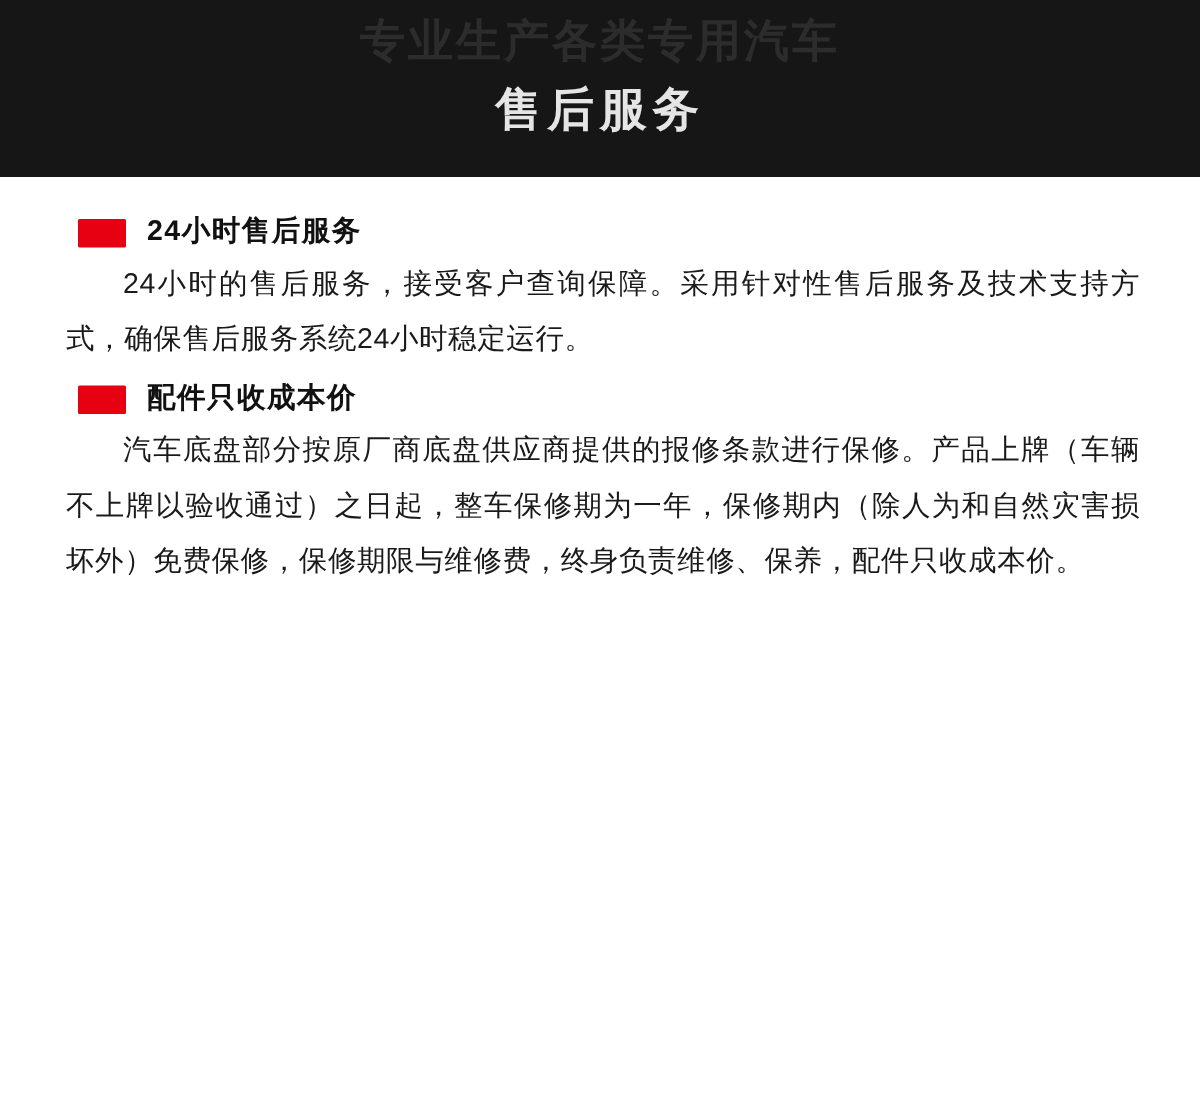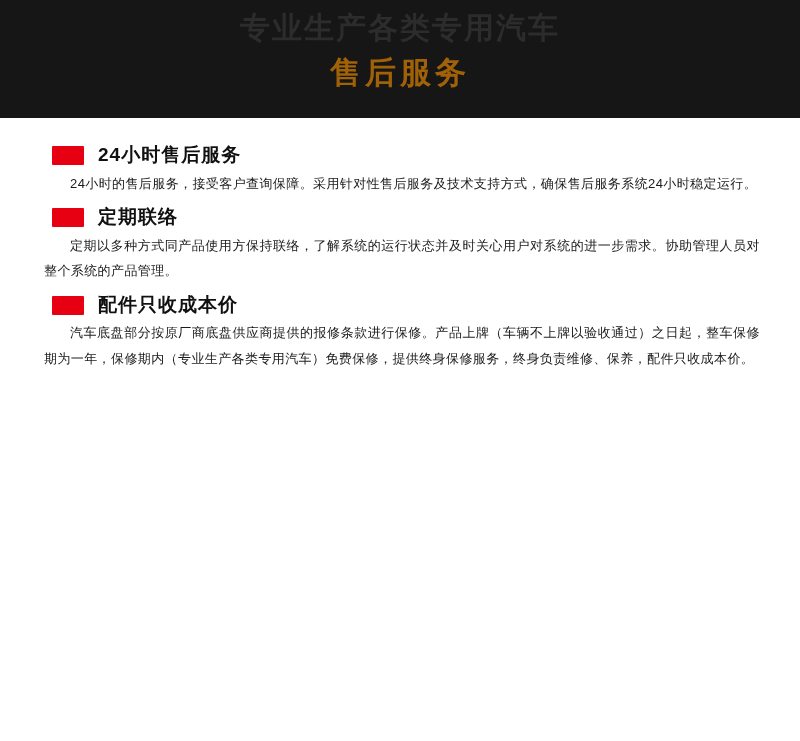--- a/index.html
+++ b/index.html
@@ -45,21 +45,21 @@
   }
   .banner-title {
     position: absolute;
     top: 52px;
     left: 0;
     width: 800px;
     text-align: center;
     font-size: 31px;
     font-weight: bold;
     letter-spacing: 4px;
-    color: #a16207;
+    color: #e5e5e5;
   }
   
   .content {
     padding: 26px 40px 0 40px;
     box-sizing: border-box;
   }
   .section {
     margin-bottom: 2px;
   }
   .sec-head {
@@ -76,21 +76,21 @@
     border-radius: 1px;
   }
   .sec-title {
     font-size: 19px;
     font-weight: bold;
     color: #111111;
     letter-spacing: 1px;
     line-height: 1.2;
   }
   .para {
-    font-size: 13px;
+    font-size: 19px;
     line-height: 1.95;
     color: #1a1a1a;
     text-align: justify;
     text-indent: 2em;
     margin: 0 0 1px 4px;
     letter-spacing: 0.4px;
   }
   .para + .para {
     margin-top: 2px;
   }
@@ -113,39 +113,30 @@
     <div class="section">
       <div class="sec-head">
         <span class="bullet"></span>
         <span class="sec-title">24小时售后服务</span>
       </div>
       <div class="sec-body">
         <p class="para">24小时的售后服务，接受客户查询保障。采用针对性售后服务及技术支持方式，确保售后服务系统24小时稳定运行。</p>
       </div>
     </div>
 
-    <div class="section">
-      <div class="sec-head">
-        <span class="bullet"></span>
-        <span class="sec-title">定期联络</span>
-      </div>
-      <div class="sec-body">
-        <p class="para">定期以多种方式同产品使用方保持联络，了解系统的运行状态并及时关心用户对系统的进一步需求。协助管理人员对整个系统的产品管理。</p>
-      </div>
-    </div>
 
     <div class="section">
       <div class="sec-body">
       </div>
     </div>
 
     <div class="section">
       <div class="sec-head">
         <span class="bullet"></span>
         <span class="sec-title">配件只收成本价</span>
       </div>
       <div class="sec-body">
-        <p class="para">汽车底盘部分按原厂商底盘供应商提供的报修条款进行保修。产品上牌（车辆不上牌以验收通过）之日起，整车保修期为一年，保修期内（专业生产各类专用汽车）免费保修，提供终身保修服务，终身负责维修、保养，配件只收成本价。</p>
+        <p class="para">汽车底盘部分按原厂商底盘供应商提供的报修条款进行保修。产品上牌（车辆不上牌以验收通过）之日起，整车保修期为一年，保修期内（除人为和自然灾害损坏外）免费保修，保修期限与维修费，终身负责维修、保养，配件只收成本价。</p>
       </div>
     </div>
 
   </div>
 </div>
 
 </body></html>

